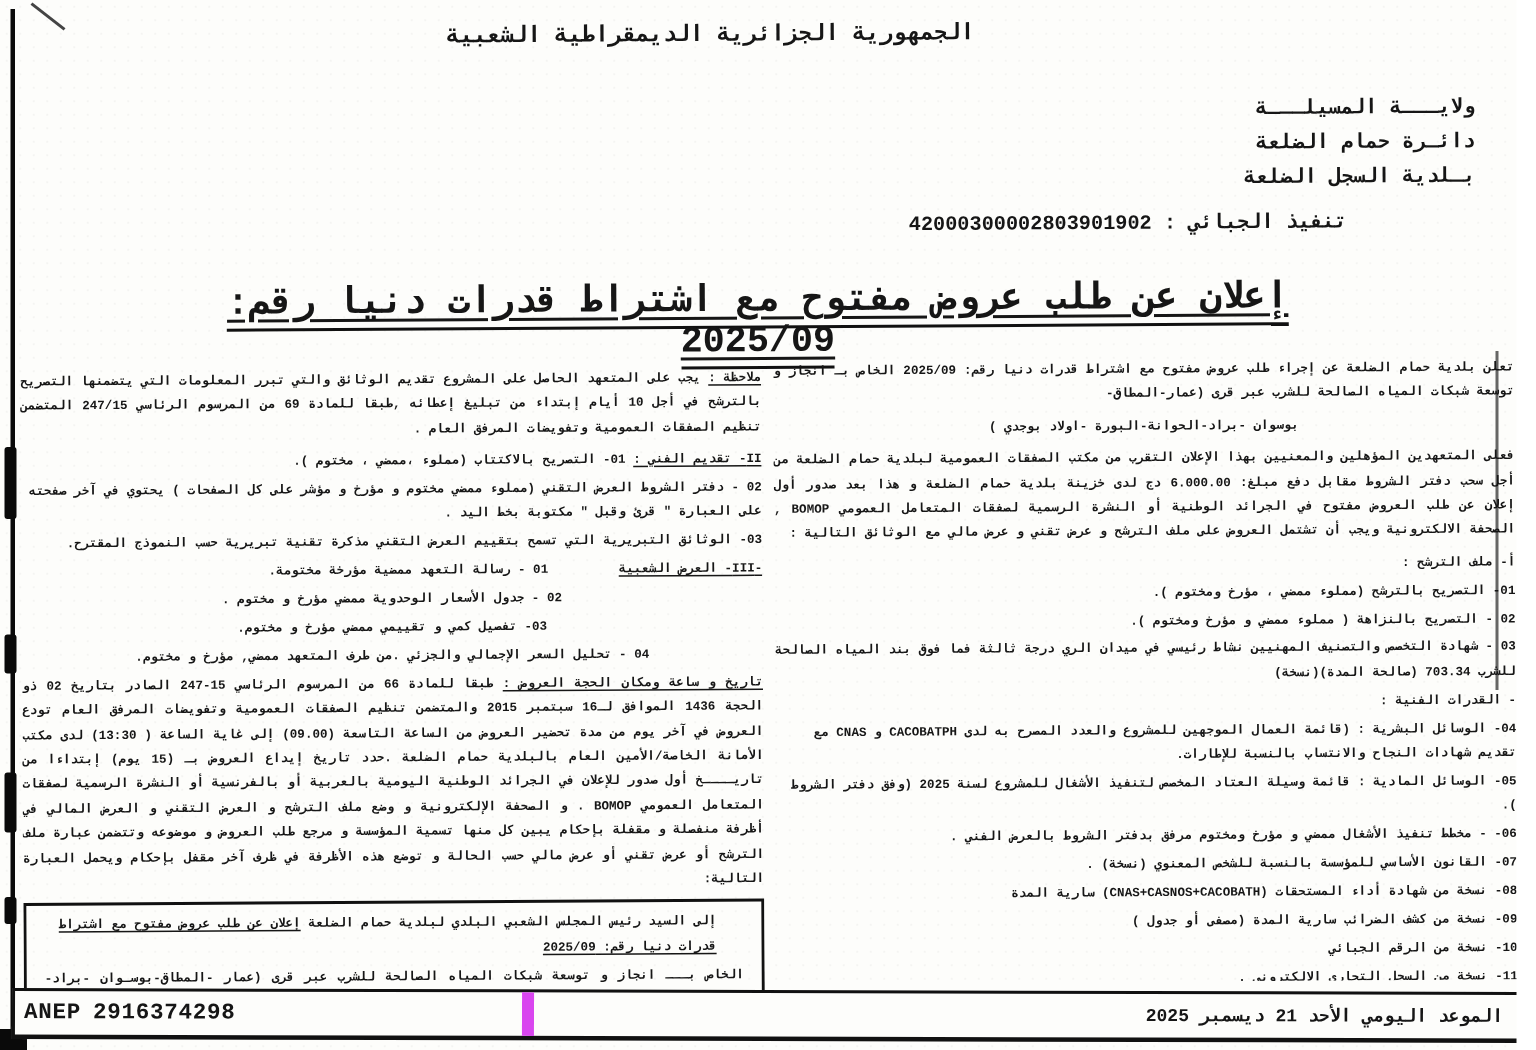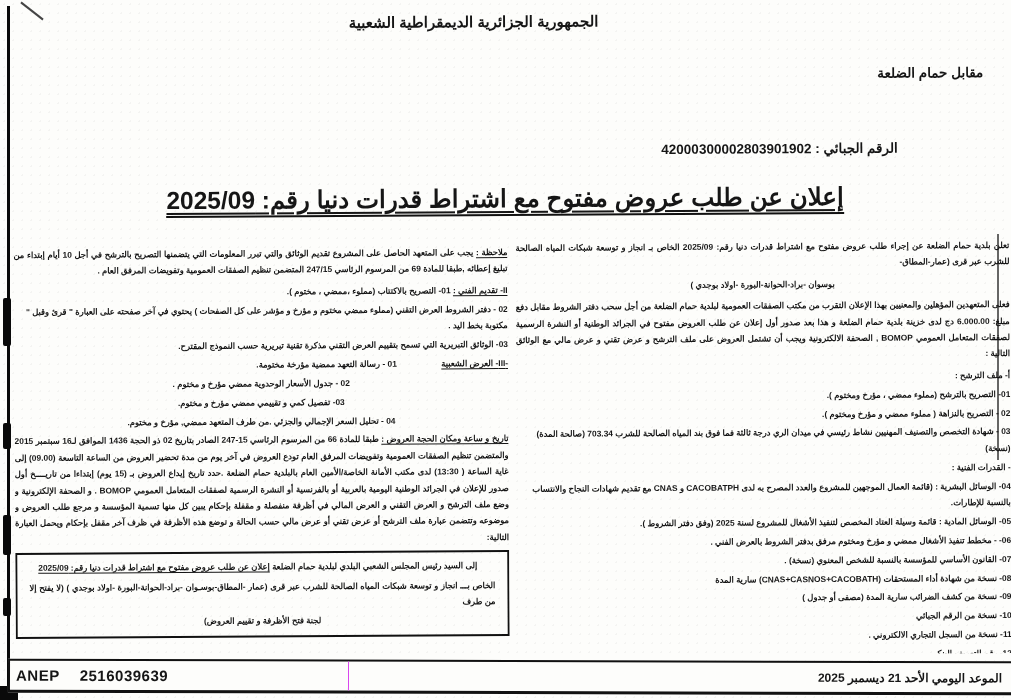--- a/index.html
+++ b/index.html
@@ -1,17 +1,17 @@
 <!DOCTYPE html>
 <html lang="ar"><head>
 <meta charset="utf-8">
 <style>
   html,body{margin:0;padding:0;background:#ffffff;}
   .page{position:relative;width:1011px;height:700px;background:#fdfdfb;overflow:hidden;
-        font-family:Liberation Sans, sans-serif;color:#161616;
+        font-family:Liberation Mono, monospace;color:#161616;
         background-image:radial-gradient(rgba(0,0,0,0.035) 1px, transparent 1px);
         background-size:9px 9px;}
   .tilt{position:absolute;inset:0;transform:rotate(-0.35deg);}
   
   .edge-left{position:absolute;left:7px;top:6px;height:688px;width:2.5px;background:#0a0a0a;}
   .blob{position:absolute;left:3px;width:8px;background:#0a0a0a;border-radius:2px;}
   .blob.b1{top:298px;height:48px;}
   .blob.b2{top:423px;height:26px;}
   .blob.b3{top:515px;height:40px;}
   .blob.b4{top:598px;height:18px;}
@@ -42,22 +42,22 @@
   .inline-gap{display:inline-block;width:42px;}
 
   .notice-box{border:2px solid #111;padding:5px 12px 6px;margin:5px 0 6px;}
   .notice-box .l1{text-align:right;margin:0 18px 3px 0;}
   .notice-box .l2{text-align:justify;text-align-last:right;margin:0 0 2px;}
   .notice-box .l3{text-align:center;margin:0;}
 
   .footer{position:absolute;top:660px;left:8px;width:1002px;height:29px;
           border:2px solid #111;border-bottom-width:3px;display:flex;align-items:center;
           background:#fdfdfb;transform:rotate(0.15deg);}
-  .anep-cell{width:332px;align-self:stretch;display:flex;align-items:center;gap:20px;
-             padding-left:6px;border-right:1px solid #d946ef;
+  .anep-cell{width:332px;align-self:stretch;display:flex;align-items:center;gap:8px;
+             padding-left:6px;border-right:8px solid #d946ef;
              font-size:15px;font-weight:700;letter-spacing:.5px;}
   .edition-cell{flex:1;direction:rtl;text-align:right;padding-right:10px;
                 font-size:12px;font-weight:700;}
 </style>
 </head>
 <body>
 
 <div class="page">
 
   <div class="edge-left"></div>
@@ -67,25 +67,27 @@
   <div class="blob b4"></div>
   <div class="corner"></div>
   <div class="fold"></div>
   <div class="edge-right"></div>
 
   <div class="tilt">
 
     <div class="country">الجمهورية الجزائرية الديمقراطية الشعبية</div>
 
     <div class="agency">
-      <div>مقابل حمام الضلعة</div>
+      <div>ولايـــة المسيلـــة</div>
+      <div>دائـرة حمام الضلعة</div>
+      <div>بـلدية السجل الضلعة</div>
     </div>
 
     <div class="taxline">
-      <span>الرقم الجبائي :</span>
+      <span>تنفيذ الجبائي :</span>
       <span class="num">42000300002803901902</span>
     </div>
 
     <div class="title">
       <span>إعلان عن طلب عروض مفتوح مع اشتراط قدرات دنيا رقم: 2025/09</span>
     </div>
 
     <div class="col col-right">
       <p>تعلن بلدية حمام الضلعة عن إجراء طلب عروض مفتوح مع اشتراط قدرات دنيا رقم: 2025/09 الخاص بـ انجاز و توسعة شبكات المياه الصالحة للشرب عبر قرى (عمار-المطاق-</p>
       <div class="center">بوسوان -براد-الحوانة-البورة -اولاد بوجدي )</div>
@@ -138,18 +140,18 @@
         <div class="l3">لجنة فتح الأظرفة و تقييم العروض)</div>
       </div>
 
     </div>
 
   </div>
 
   <div class="footer">
     <div class="anep-cell">
       <span>ANEP</span>
-      <span>2516039639</span>
+      <span>2916374298</span>
     </div>
     <div class="edition-cell">الموعد اليومي الأحد 21 ديسمبر 2025</div>
   </div>
 
 </div>
 
 </body></html>

